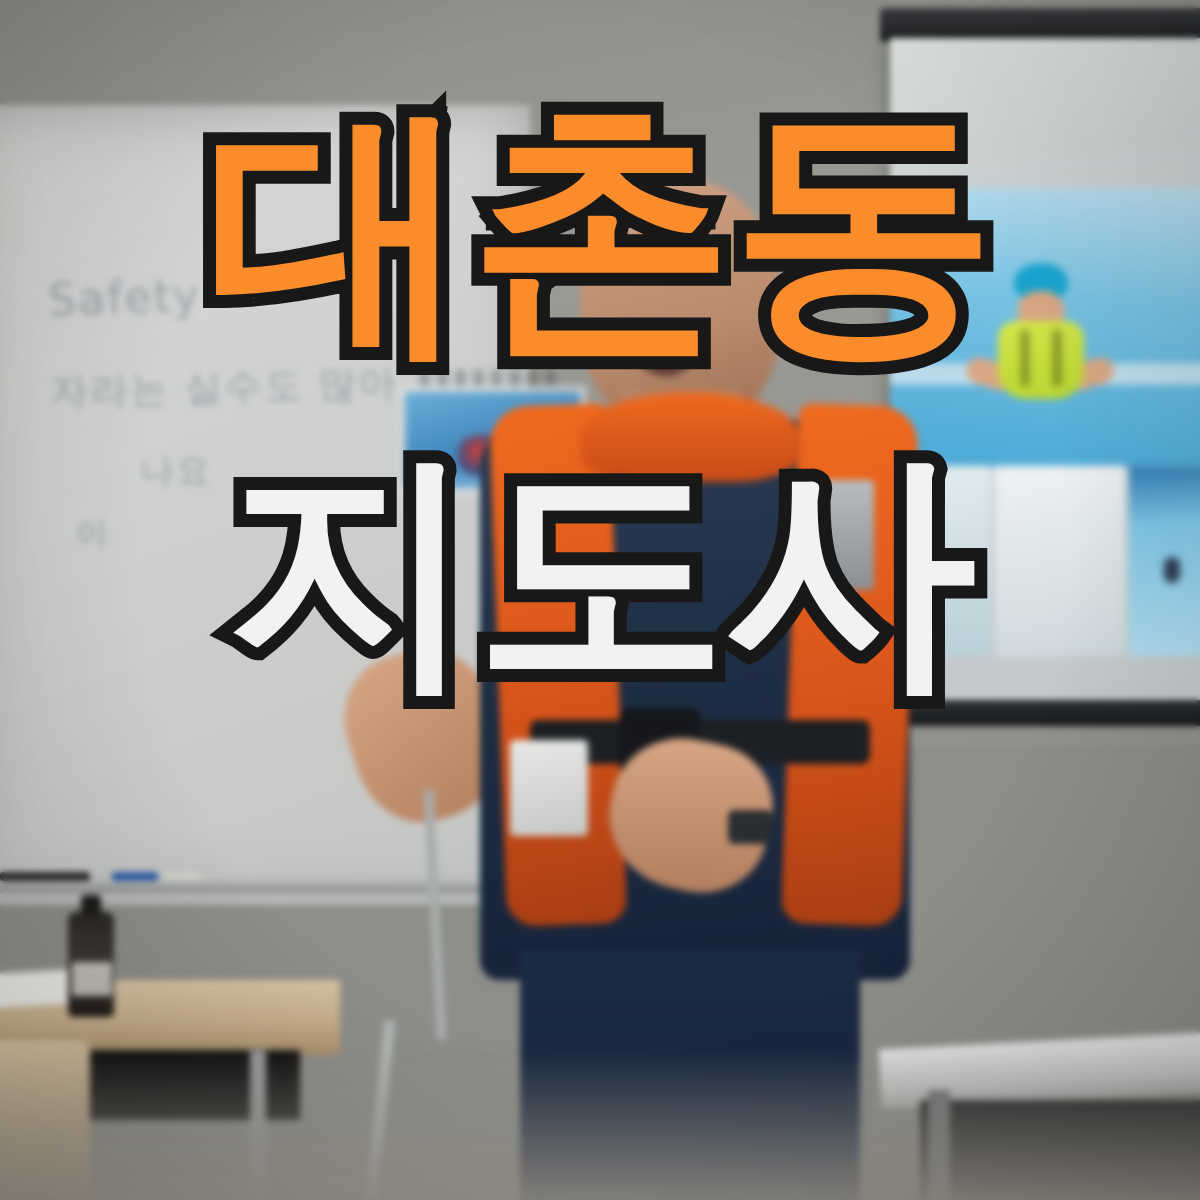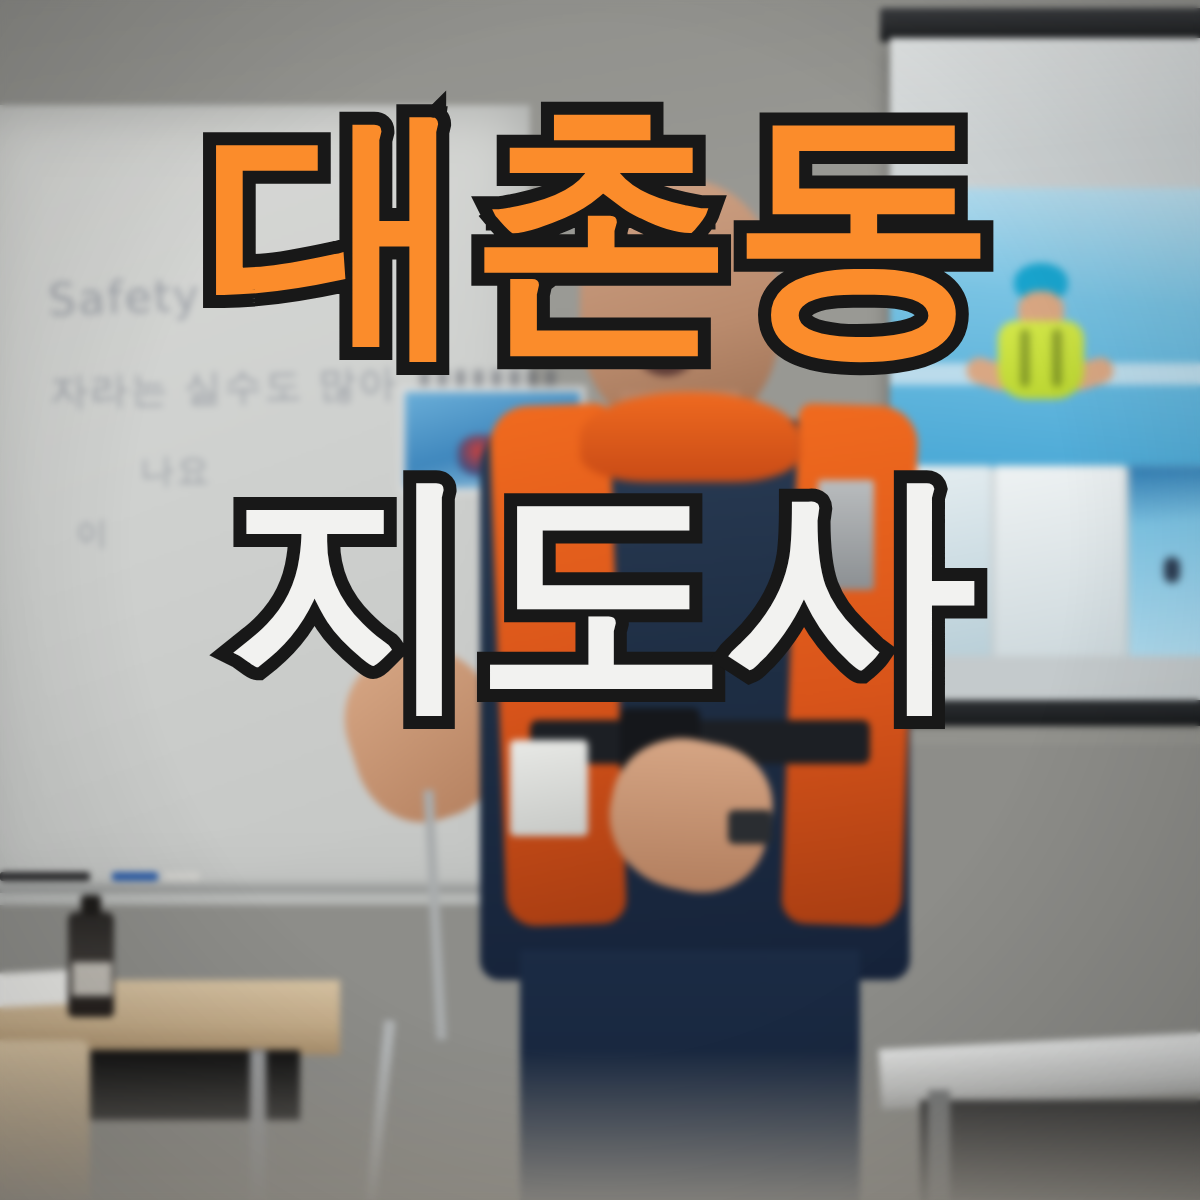--- a/index.html
+++ b/index.html
@@ -338,20 +338,21 @@
     margin-bottom: 102px;
   }
   .line-2 {
     font-size: 245px;
     color: #f2f2f0;
     margin-bottom: 96px;
   }
   .line-3 {
     font-size: 252px;
     color: #f2f2f0;
+    font-family: Liberation Mono, monospace;
   }
 </style>
 </head>
 <body>
 
 <div class="poster">
 
   <div class="photo">
 
     <div class="wall"></div>

